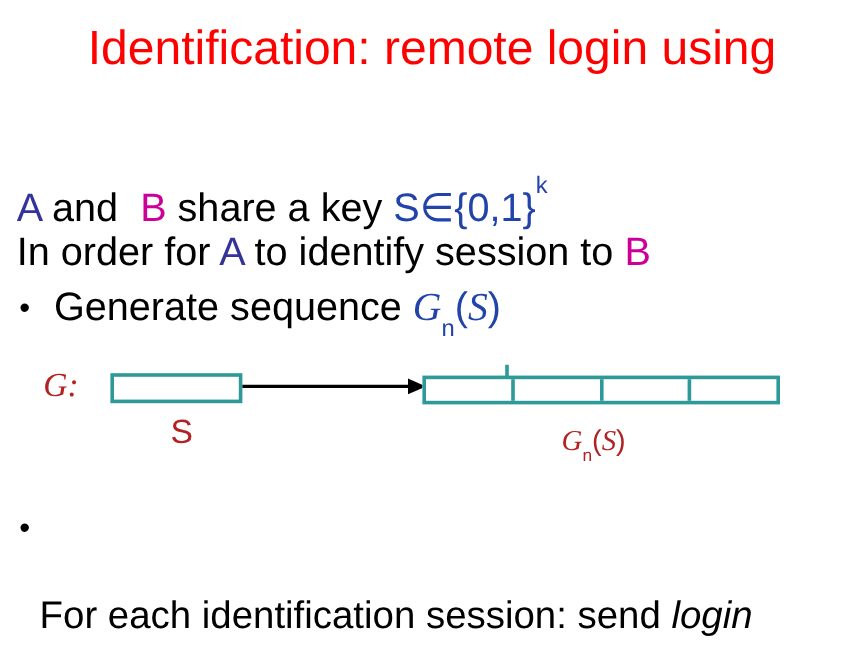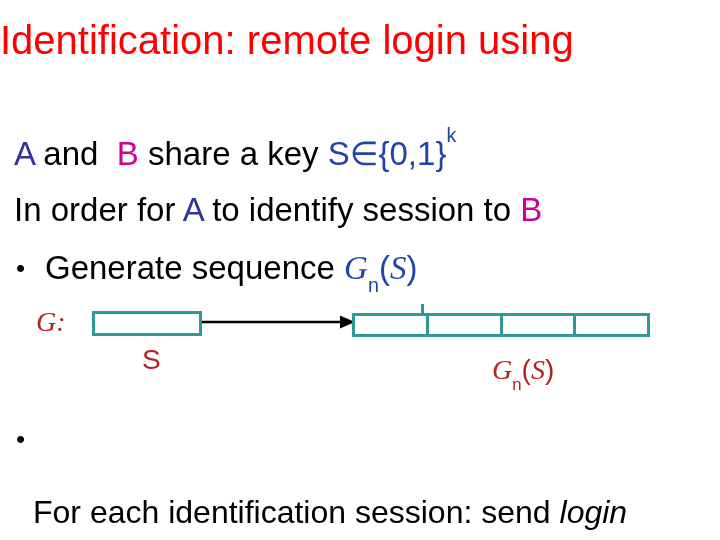--- a/index.html
+++ b/index.html
@@ -3,47 +3,47 @@
 <meta charset="utf-8">
 <style>
   html,body{margin:0;padding:0;background:#888;}
   .slide{
     position:relative;width:720px;height:540px;background:#fff;
     font-family:"Liberation Sans",sans-serif;color:#000;overflow:hidden;
   }
   .abs{position:absolute;}
   
   .title{
-    left:0;top:16px;width:720px;text-align:left;
+    left:0;top:16px;width:720px;text-align:center;
     font-size:40px;line-height:48px;color:var(--title-red);
     letter-spacing:0px;
   }
   
   .textline{font-size:33px;line-height:38px;white-space:pre;}
-  .line1{left:14px;top:135px;}
+  .line1{left:14px;top:154px;}
   .line2{left:14px;top:191px;}
-  .line3{left:16px;top:249px;}
+  .line3{left:16px;top:237px;}
   .line3 .bullet{display:inline-block;width:29px;font-size:26px;vertical-align:2px;}
   .party-a{color:var(--party-a-blue);}
   .party-b{color:var(--party-b-magenta);}
   .mathblue{color:var(--math-blue);}
   sup.exp{font-size:60%;position:relative;top:-0.55em;line-height:0;}
   sub.idx{font-size:60%;position:relative;bottom:-0.25em;line-height:0;}
   .mvar{font-family:"Liberation Serif",serif;font-style:italic;}
   
   .diag-red{color:var(--diagram-red);}
   .g-label{left:36px;top:306px;font-size:28px;font-family:"Liberation Serif",serif;font-style:italic;}
   .seed-box{left:92px;top:311px;width:110px;height:25px;border:3px solid var(--box-teal);box-sizing:border-box;background:#fff;}
   .arrow-svg{left:198px;top:311px;}
   .out-box{left:352px;top:313px;width:298px;height:24px;border:3px solid var(--box-teal);box-sizing:border-box;background:#fff;display:flex;}
   .out-cell{flex:1;border-right:3px solid var(--box-teal);}
   .out-cell:last-child{border-right:none;}
   .tick{left:421px;top:304px;width:3px;height:11px;background:var(--box-teal);}
   .seed-label{left:142px;top:344px;font-size:28px;}
-  .gns-label{left:492px;top:354px;font-size:28px;}
+  .gns-label{left:468px;top:354px;font-size:24px;}
   
   .b2-bullet{left:16px;top:424px;font-size:26px;}
   .b2-text{left:33px;top:427px;font-size:32px;line-height:34px;white-space:pre;}
 </style>
 </head>
 <body>
 
 <div class="slide">
 
   <div class="abs title">

